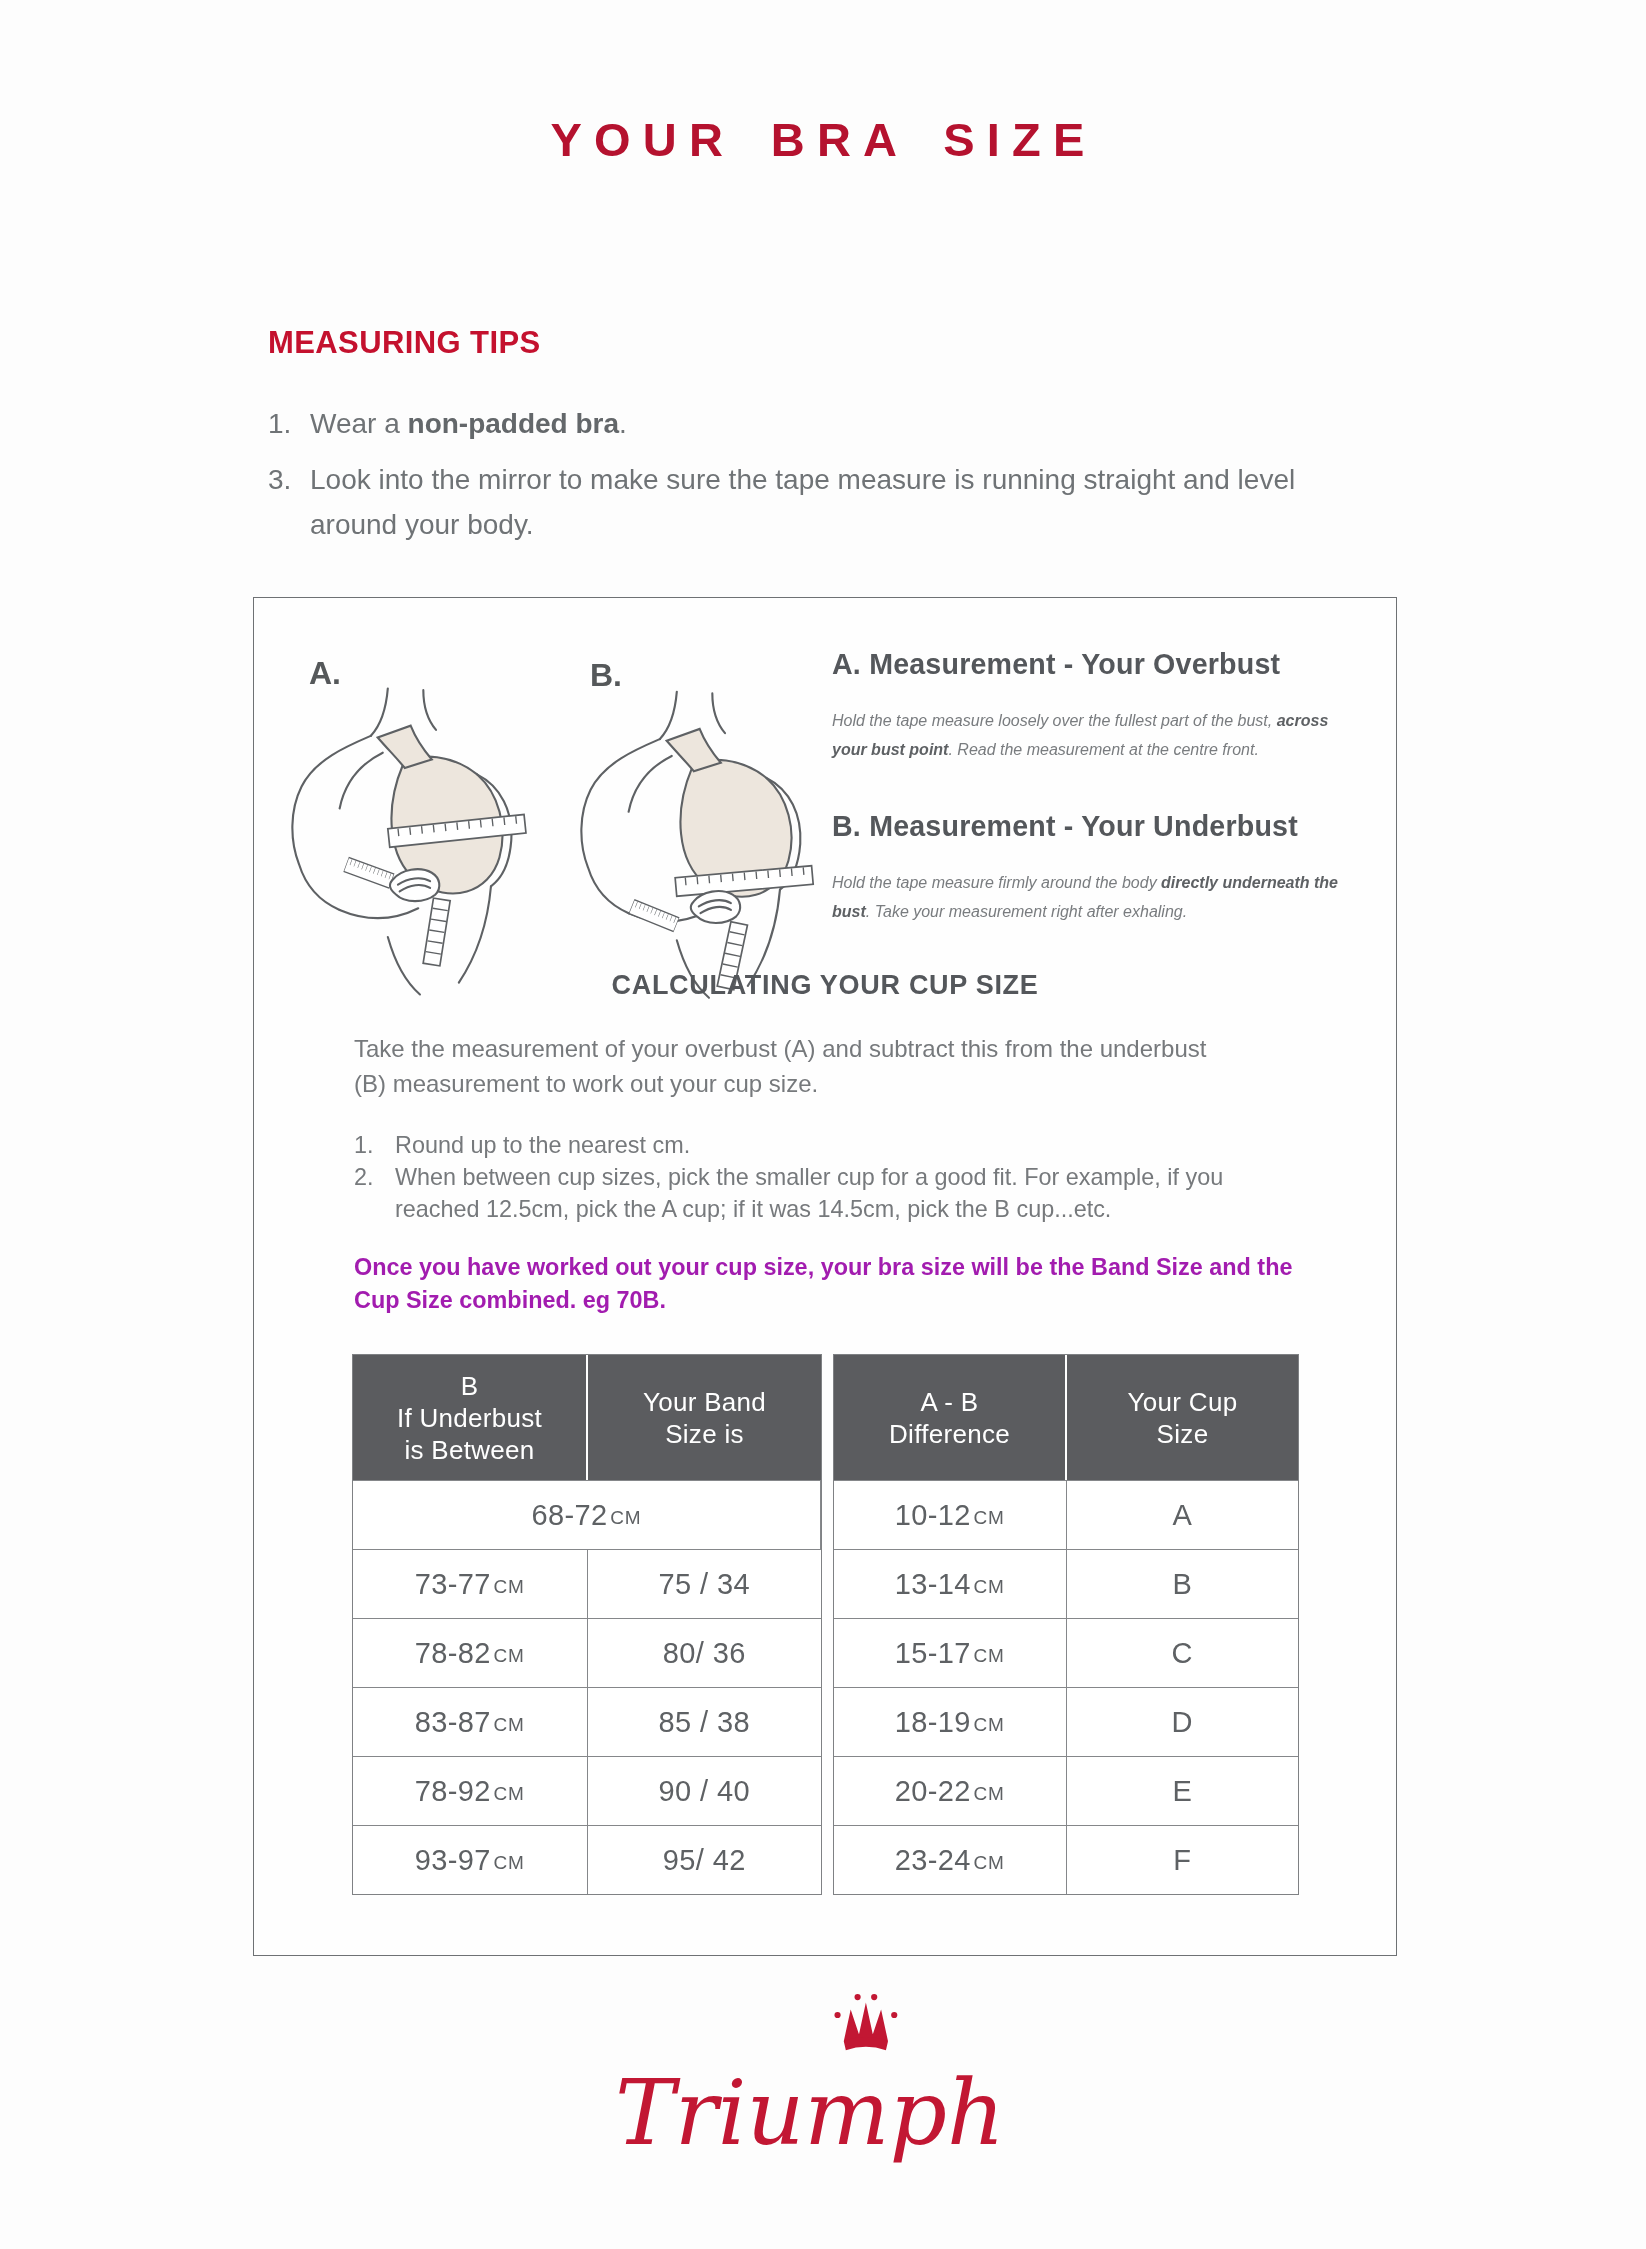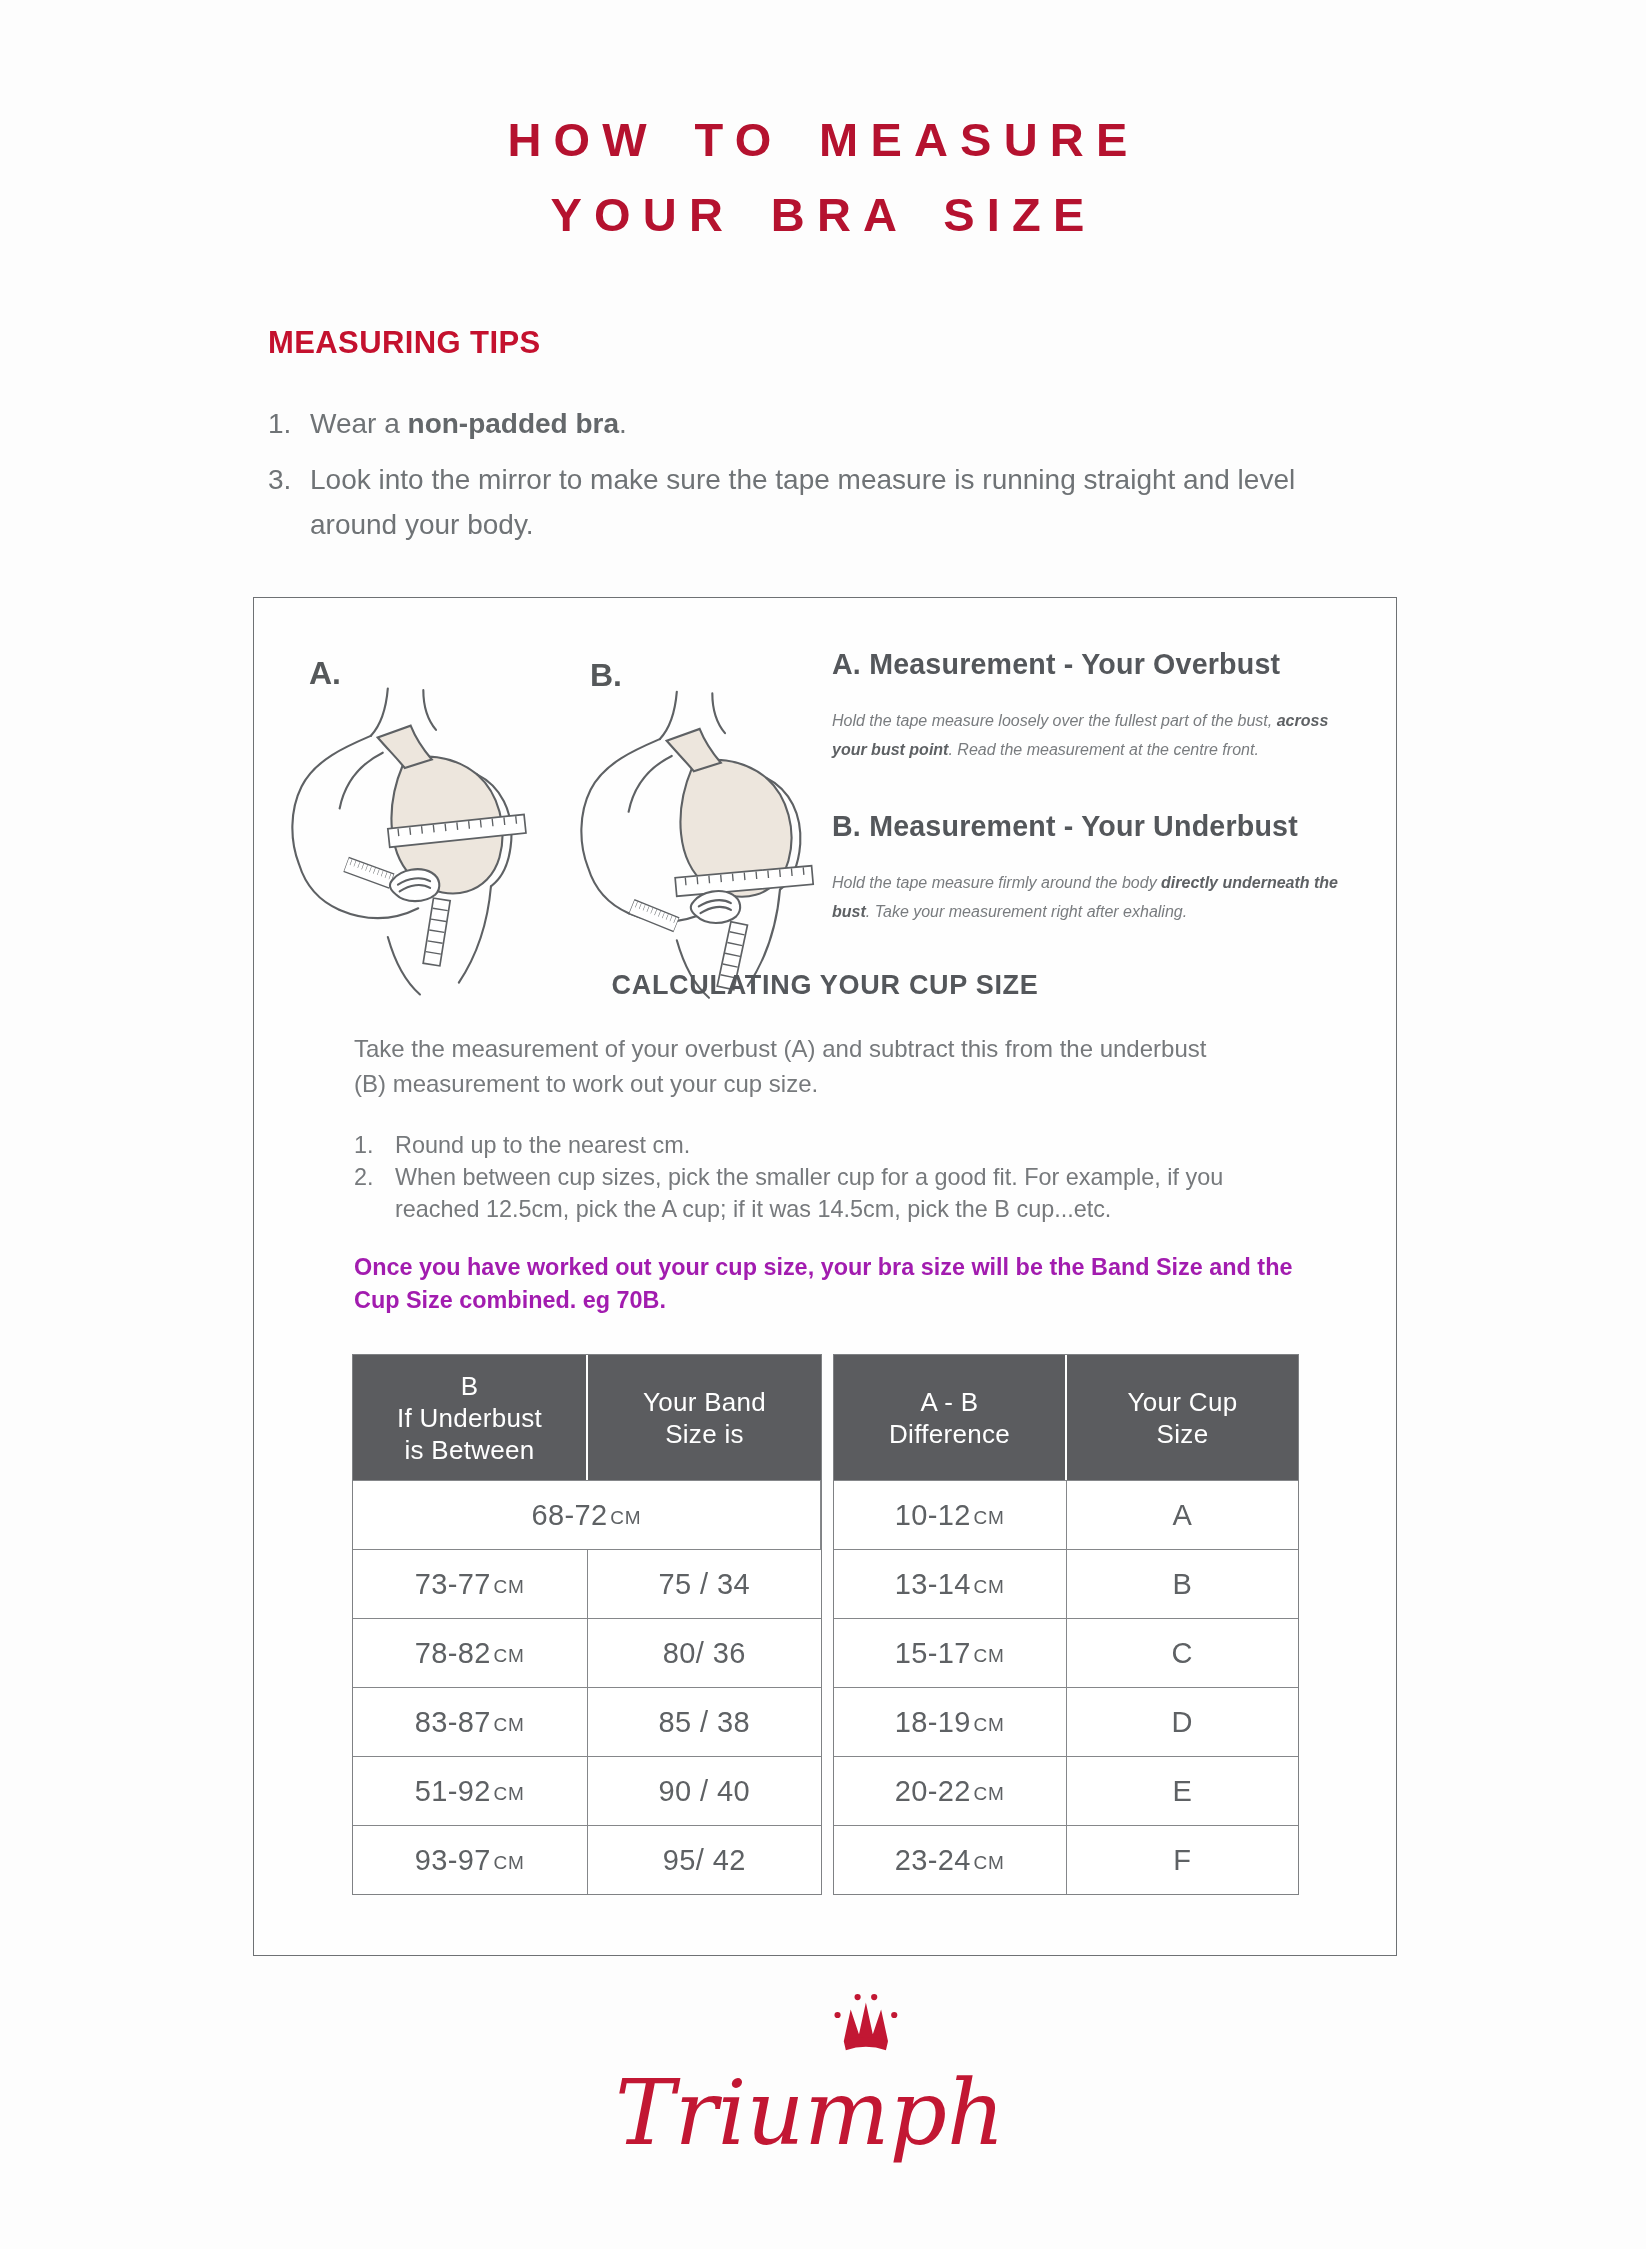--- a/index.html
+++ b/index.html
@@ -134,21 +134,20 @@
       </g>
       <g id="hand">
         <path d="M-26,-8 C-16,-20 6,-24 20,-16 C30,-10 32,2 24,10 C12,20 -12,20 -22,10 C-30,4 -32,-2 -26,-8 Z" fill="#ffffff" stroke="#5E6164" stroke-width="2.5"></path>
         <path class="artline" d="M-20,-2 C-8,-10 8,-12 18,-6" stroke-width="2"></path>
         <path class="artline" d="M-18,6 C-6,-2 8,-4 18,2" stroke-width="2"></path>
       </g>
     </defs>
   </svg>
 
   <div class="title">
-    <div>HOW TO MEASURE</div>
     <div>YOUR BRA SIZE</div>
   </div>
 
   <div class="tips">
     <h2>MEASURING TIPS</h2>
     <ol>
       <li><span class="num">1.</span><span>Wear a </span><b>non-padded bra</b><span>.</span></li>
       <li><span class="num">3.</span><span>Look into the mirror to make sure the tape measure is running straight and level around your body.</span><b></b><span></span></li>
     </ol>
   </div>
@@ -236,21 +235,21 @@
         <div class="tcell first">
             <span>83-87</span>
             <span class="unit">cm</span>
           </div>
         <div class="tcell">
             <span>85 / 38</span>
           </div>
       </div>
         <div class="trow">
         <div class="tcell first">
-            <span>51-92</span>
+            <span>78-92</span>
             <span class="unit">cm</span>
           </div>
         <div class="tcell">
             <span>90 / 40</span>
           </div>
       </div>
         <div class="trow">
         <div class="tcell first">
             <span>93-97</span>
             <span class="unit">cm</span>

